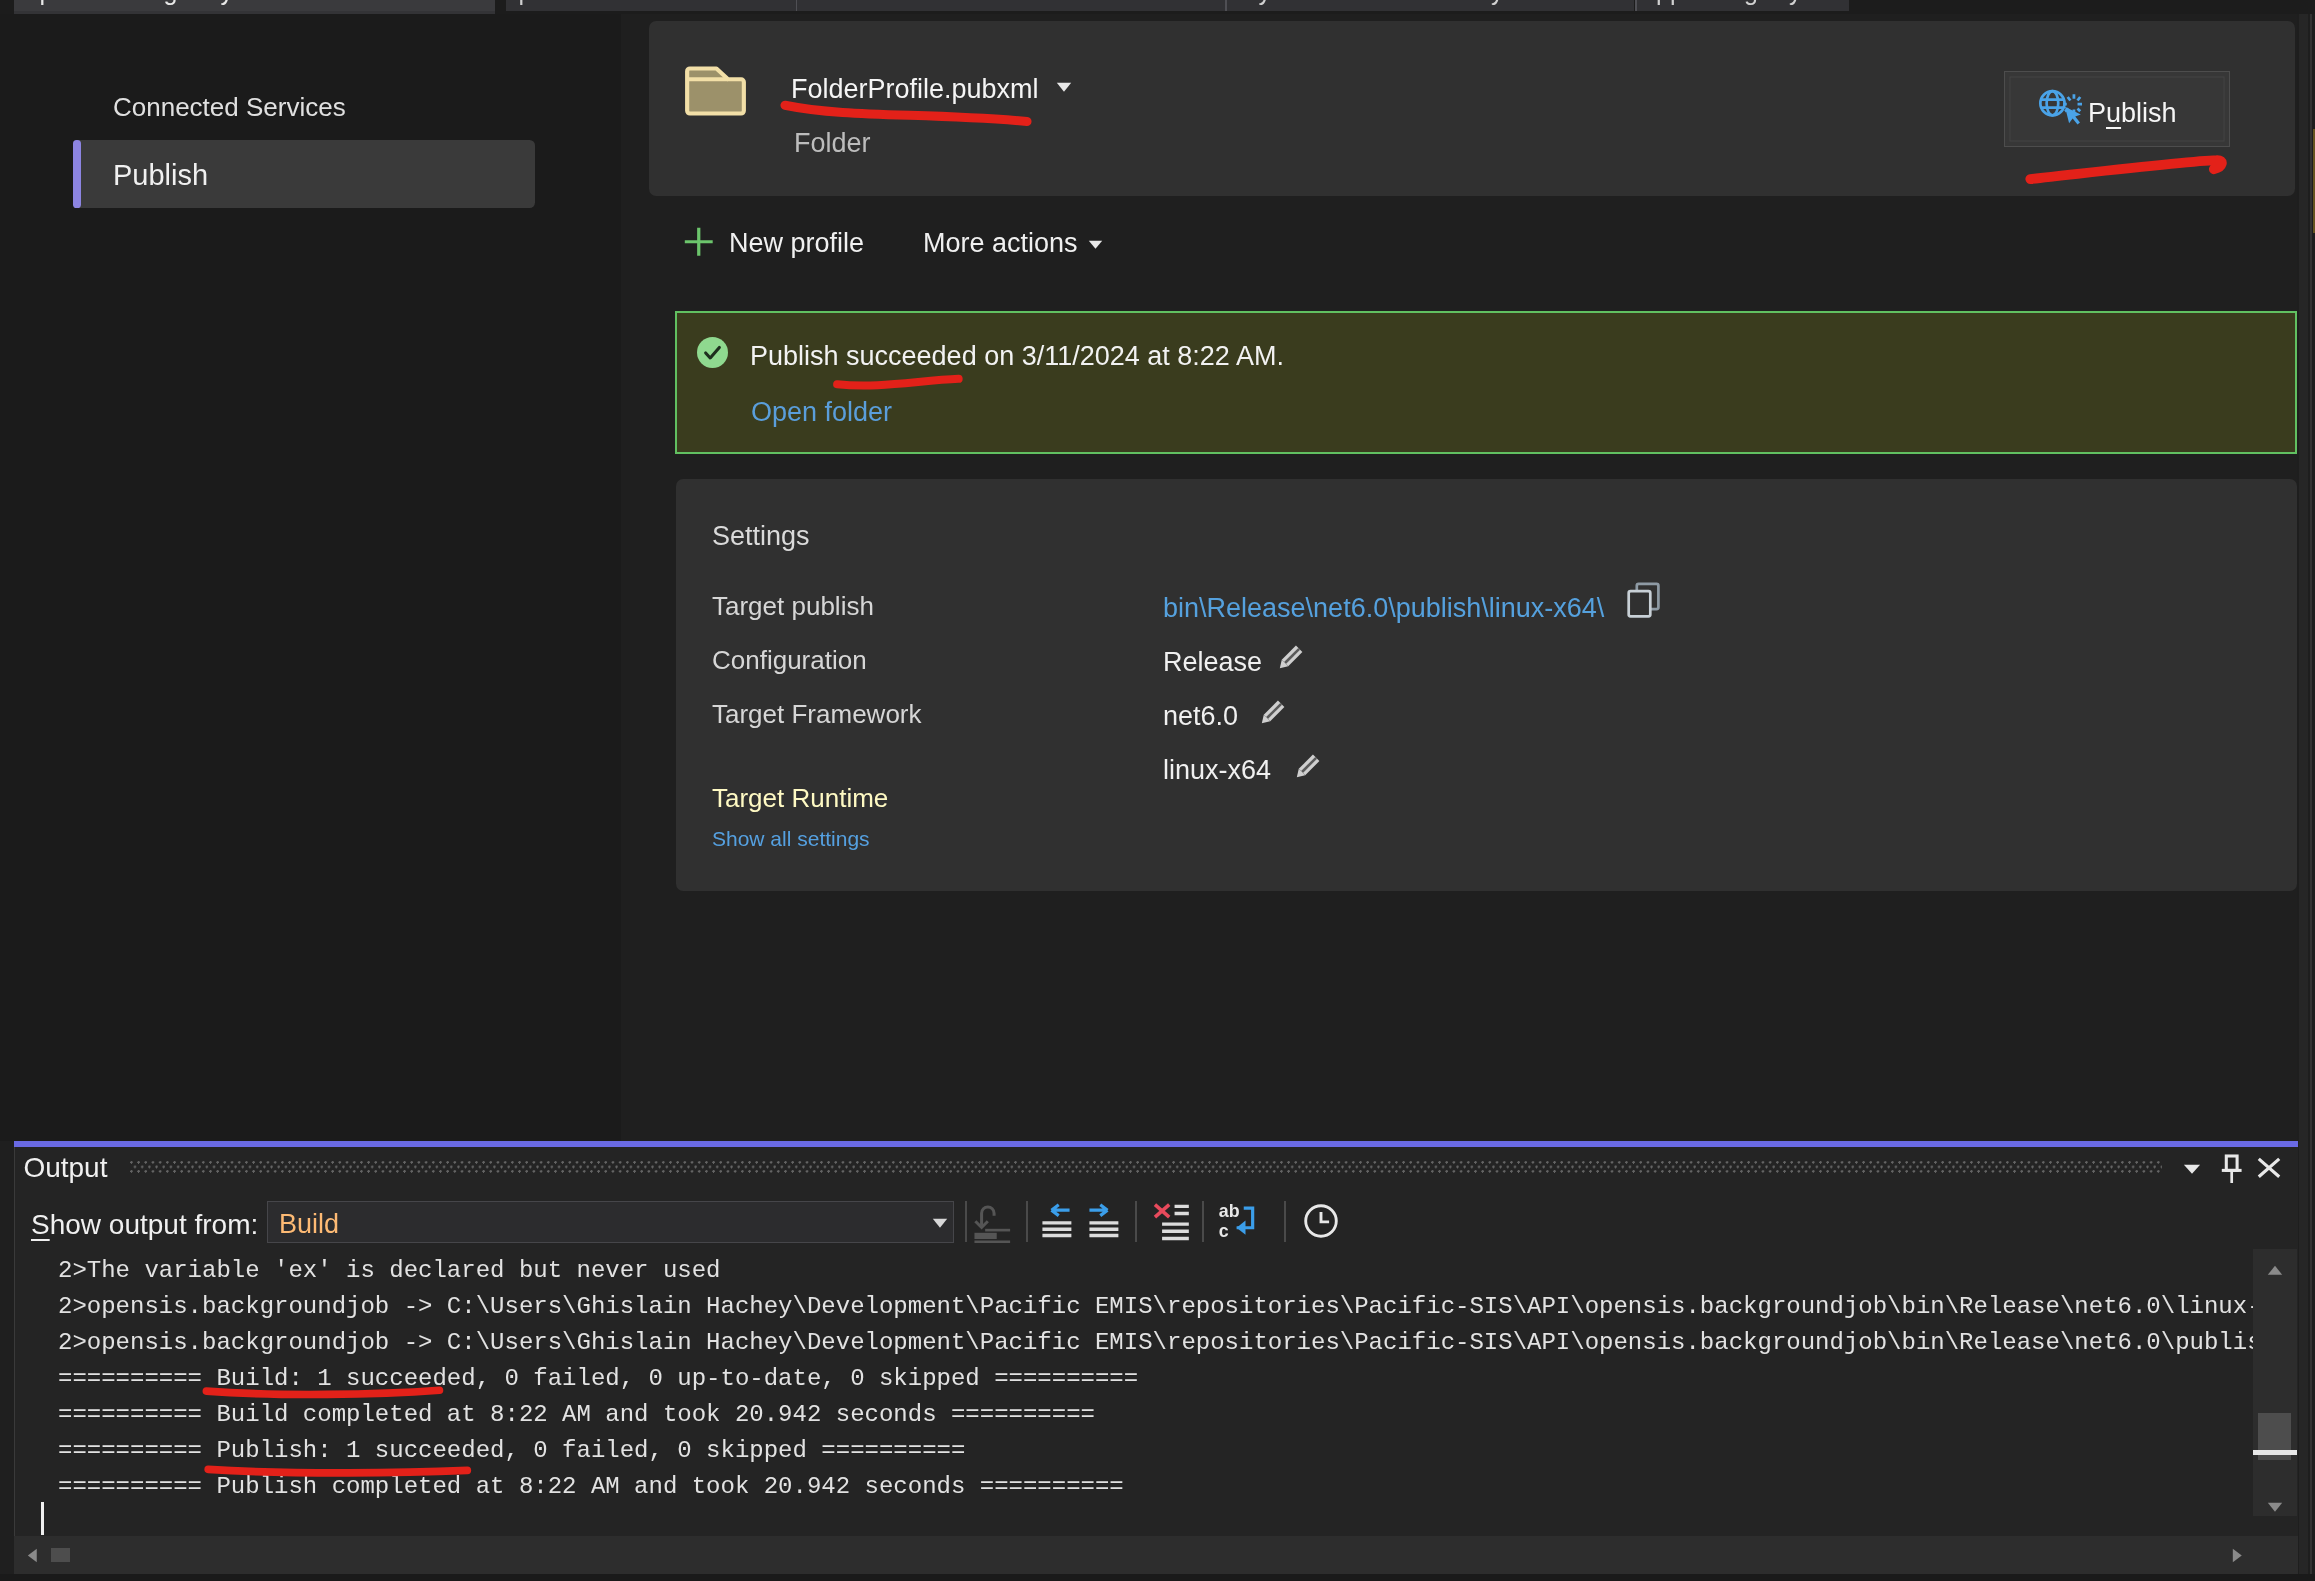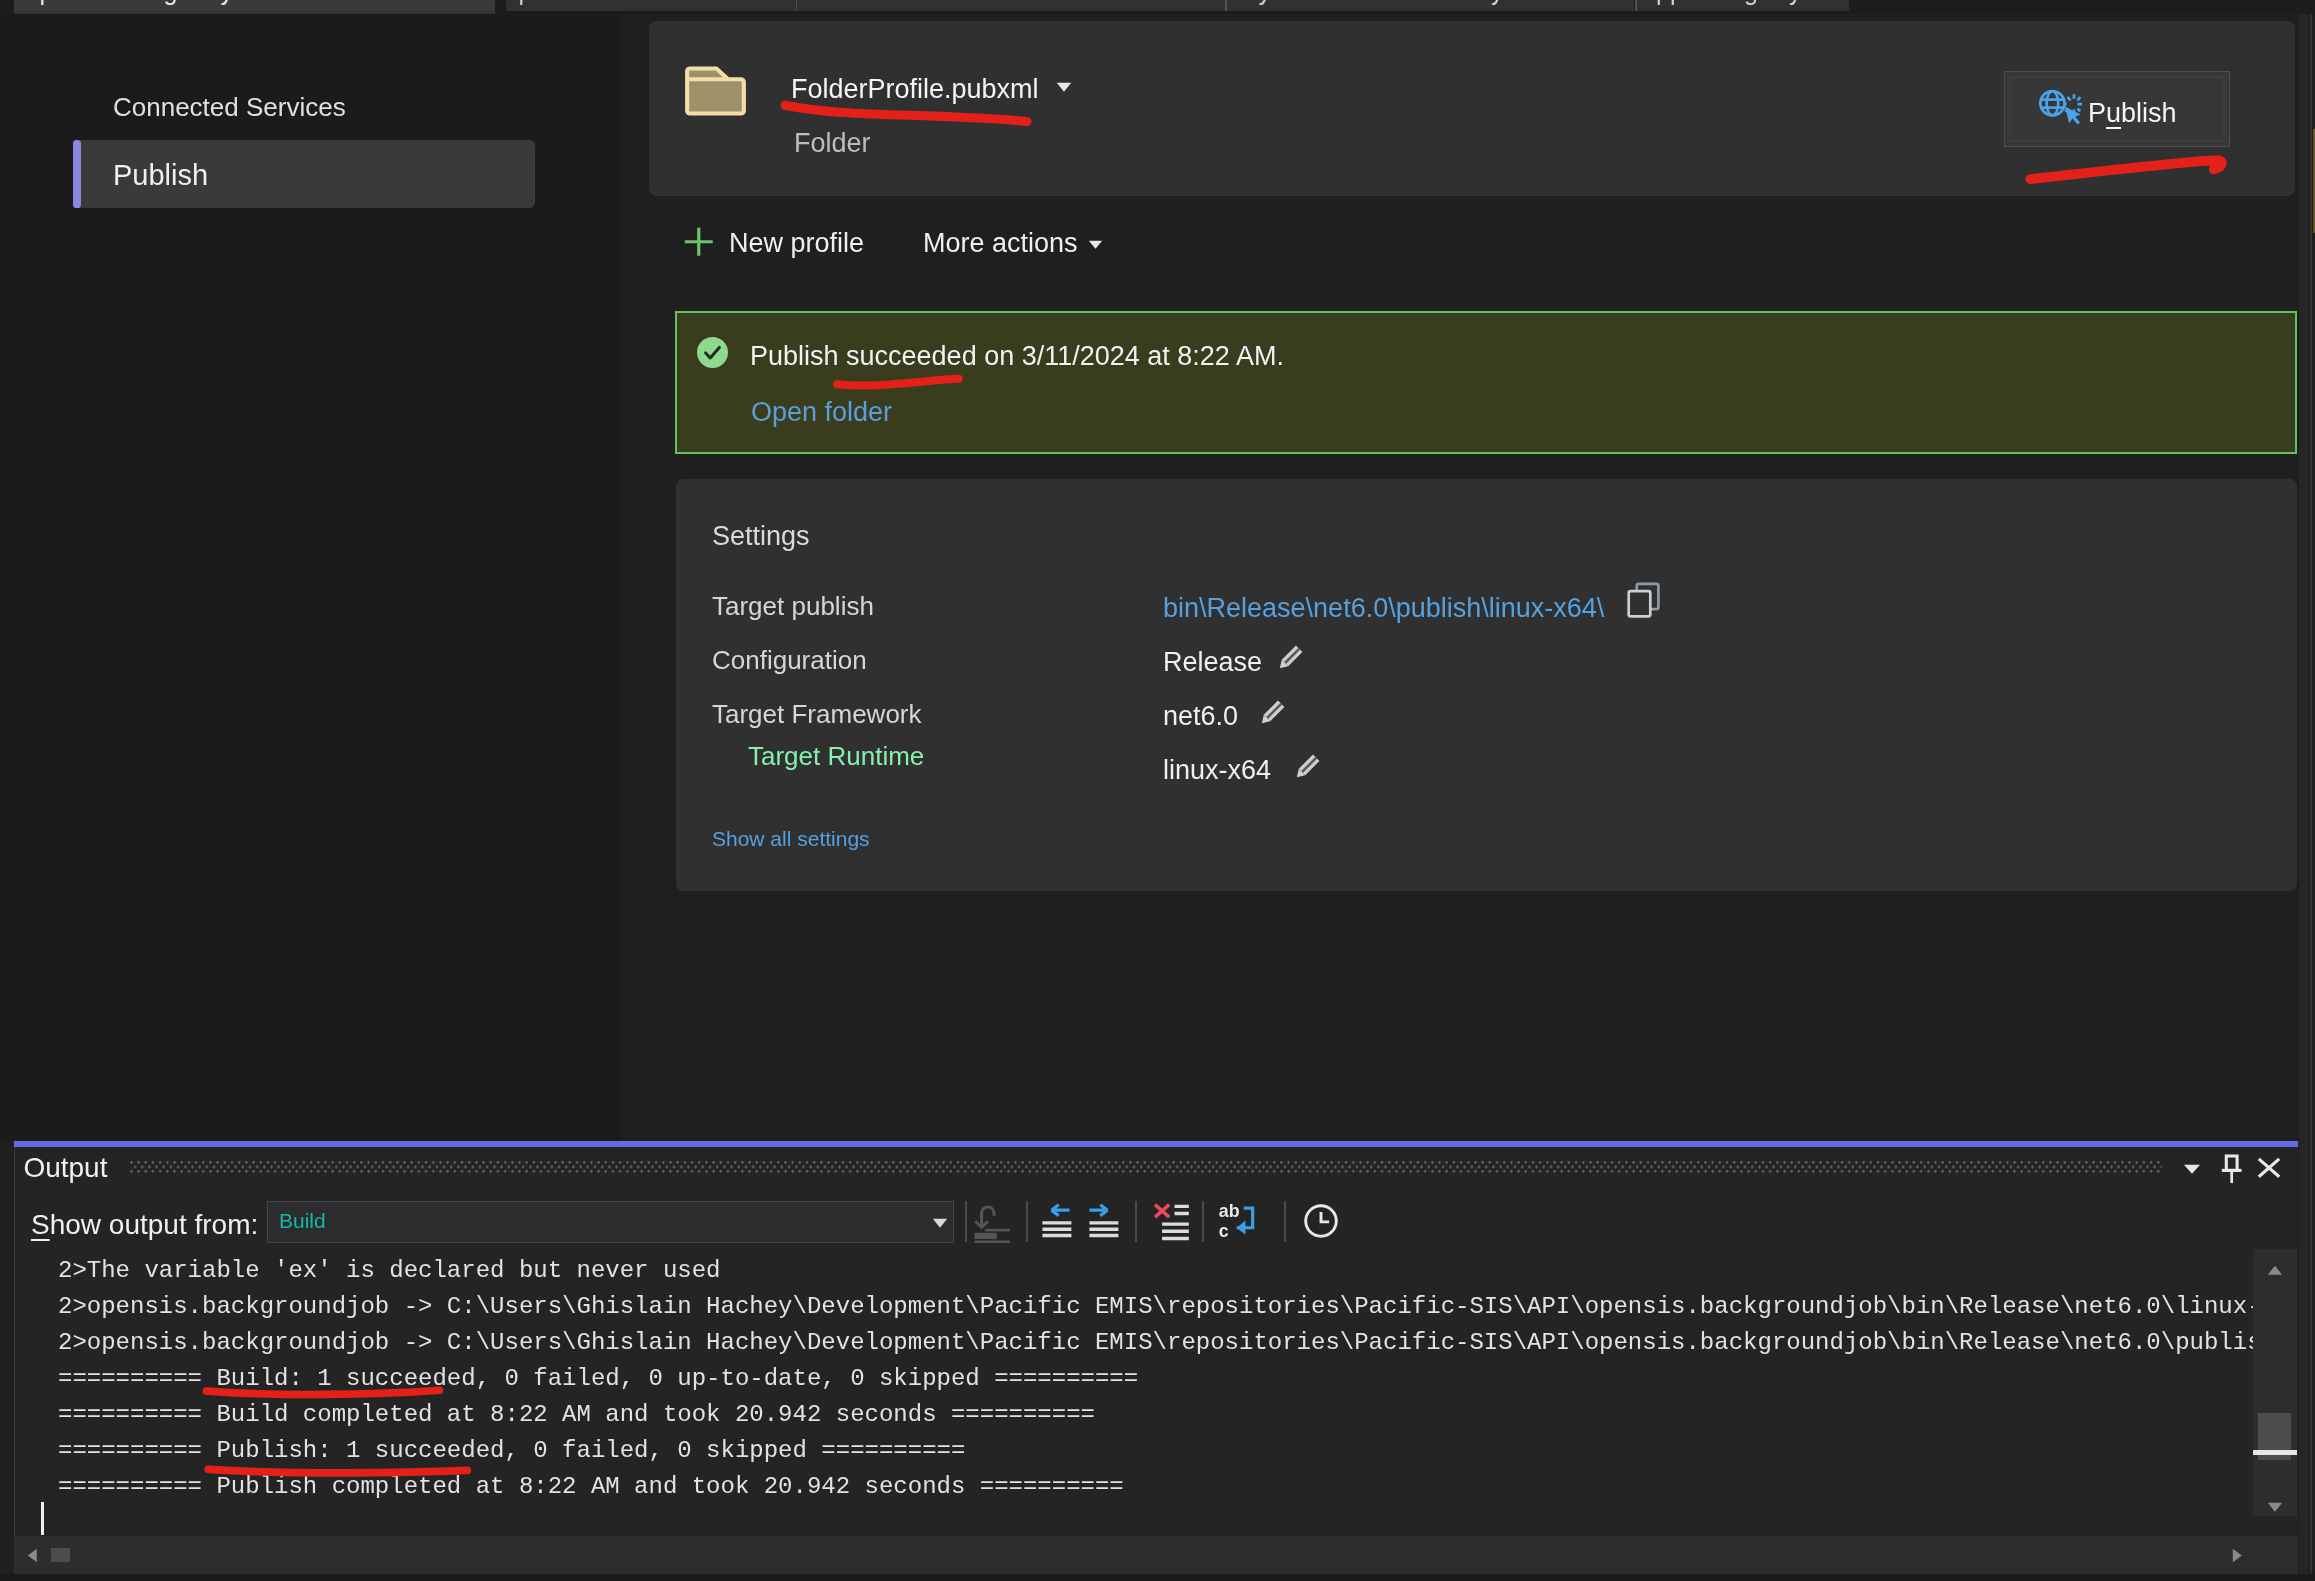--- a/index.html
+++ b/index.html
@@ -84,21 +84,21 @@
   <path d="M9.5 17.5 L14.5 23 L24.5 11.5" stroke="#1e2f1e" stroke-width="3.4" fill="none" stroke-linecap="round" stroke-linejoin="round"></path>
 </svg>
 <div class="txt" style="left:750px;top:341px;font-size:27px;color:#f2f2f2;">Publish succeeded on 3/11/2024 at 8:22 AM.</div>
 <div class="txt" style="left:751px;top:397px;font-size:27px;color:#5a9edb;">Open folder</div>
 
 <div class="abs" style="left:676px;top:479px;width:1621px;height:412px;background:#303030;border-radius:7.2px;"></div>
 <div class="txt" style="left:712px;top:521px;font-size:27px;color:#dadada;">Settings</div>
 <div class="txt" style="left:712px;top:591px;font-size:26px;color:#d6d6d6;">Target publish</div>
 <div class="txt" style="left:712px;top:645px;font-size:26px;color:#d6d6d6;">Configuration</div>
 <div class="txt" style="left:712px;top:699px;font-size:26px;color:#d6d6d6;">Target Framework</div>
-<div class="txt" style="left:712px;top:741px;font-size:26px;color:#86efac;margin-left:36px;">Target Runtime</div>
+<div class="txt" style="left:712px;top:783px;font-size:26px;color:#fef9c3;">Target Runtime</div>
 
 <div class="txt" style="left:1163px;top:593px;font-size:27px;color:#55a1de;">bin\Release\net6.0\publish\linux-x64\</div>
 <svg class="abs" style="left:1626px;top:581px;" width="36" height="40" viewBox="0 0 40 44">
   <rect x="12" y="3" width="24" height="28" fill="none" stroke="#8e9aa4" stroke-width="3" rx="2"></rect>
   <rect x="3" y="11" width="24" height="28" fill="#303030" stroke="#c8d0d6" stroke-width="3" rx="2"></rect>
 </svg>
 <div class="txt" style="left:1163px;top:647px;font-size:27px;color:#f0f0f0;">Release</div>
 <div class="txt" style="left:1163px;top:701px;font-size:27px;color:#f0f0f0;">net6.0</div>
 <div class="txt" style="left:1163px;top:755px;font-size:27px;color:#f0f0f0;">linux-x64</div>
 
@@ -146,21 +146,21 @@
     <path d="M2 18 H24" stroke-width="3.4"></path>
     <path d="M13 18 V32" stroke-width="3"></path>
   </g>
 </svg>
 <svg class="abs" style="left:2257px;top:1157px;" width="24" height="21.6" viewBox="0 0 27 24">
     <path d="M2 2 L25 22 M25 2 L2 22" stroke="#e8e8e8" stroke-width="3.6"></path>
   </svg>
 
 <div class="txt" style="left:31px;top:1209px;font-size:28px;color:#f0f0f0;"><span style="text-decoration:underline;text-underline-offset:4.5px;">S</span>how output from:</div>
 <div class="abs" style="left:267px;top:1201px;width:687px;height:42px;background:#2c2c2e;border:1.8px solid #46464a;box-sizing:border-box;"></div>
-<div class="txt" style="left:279px;top:1209px;font-size:21px;color:#14b8a6;">Build</div>
+<div class="txt" style="left:279px;top:1209px;font-size:27px;color:#fdba74;">Build</div>
 <svg class="abs" style="left:931px;top:1217px;" width="18" height="11.7" viewBox="0 0 20 13">
     <path d="M2 2 L10 12 L18 2 Z" fill="#d8d8d8"></path>
   </svg>
 
 <div class="abs" style="left:965px;top:1201px;width:1.8px;height:41px;background:#4a4a4a;"></div>
 <div class="abs" style="left:1026px;top:1201px;width:1.8px;height:41px;background:#4a4a4a;"></div>
 <svg class="abs" style="left:970px;top:1203px;" width="41" height="40" viewBox="0 0 46 44">
   <g stroke="#555555" fill="none">
     <path d="M13 25 V11 a7 7 0 0 1 14 0 v3" stroke-width="3.4"></path>
     <path d="M6 20 L13 27 L20 20" stroke-width="3.4"></path>

